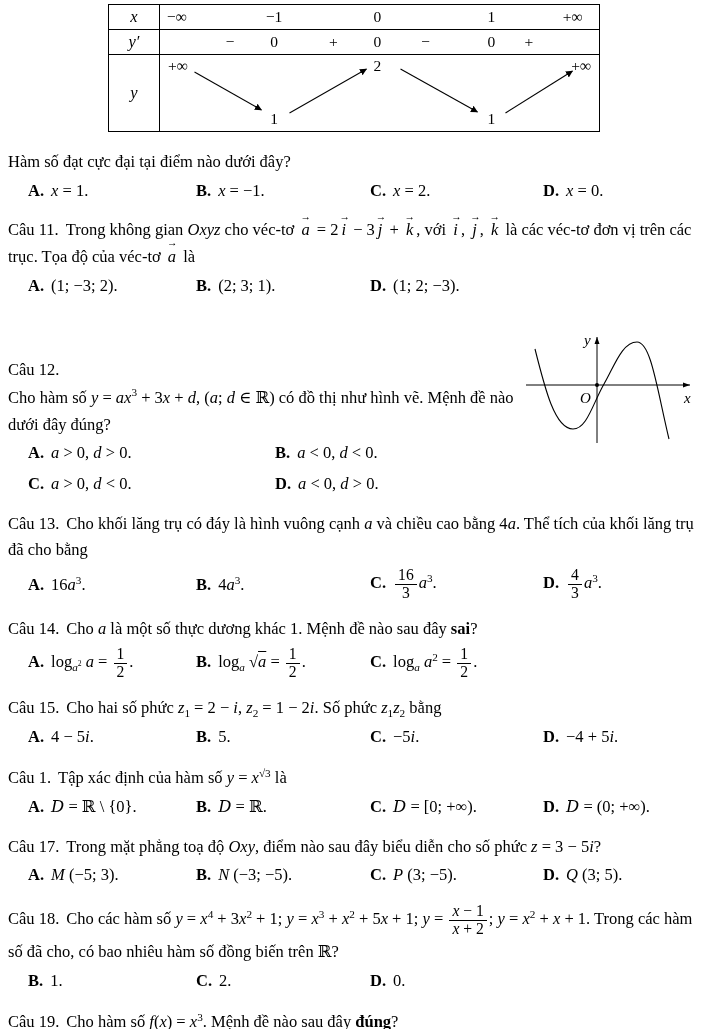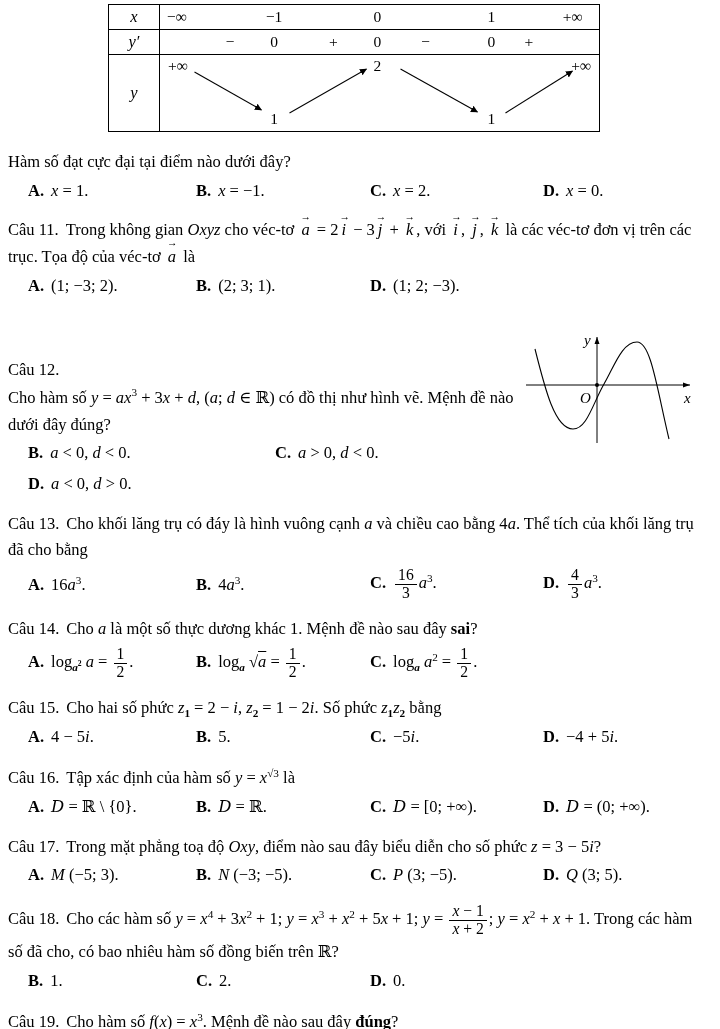--- a/index.html
+++ b/index.html
@@ -40,21 +40,21 @@
   
   .frac{display:inline-flex;flex-direction:column;vertical-align:middle;text-align:center;line-height:1.08;font-size:0.95em;margin:1px 2px;}
   .frac .num{display:block;padding:0 3px;}
   .frac .den{display:block;border-top:1px solid #000;padding:0 3px;}
   .ovl{text-decoration:overline;}
   .vec{font-style:italic;position:relative;display:inline-block;padding:0 2px;margin:0 1px;}
   .vec::before{content:"\2192";position:absolute;left:0;right:0;top:-0.85em;font-size:0.62em;font-style:normal;text-align:center;}
   .intg{font-size:1.85em;vertical-align:middle;line-height:0.8;margin-right:2px;}
   .scrD{font-style:italic;font-family:"DejaVu Serif",serif;}
   sup{font-size:0.68em;}
-  sub{font-size:0.68em;font-weight:bold;}
+  sub{font-size:0.68em;}
 
   
   .q12wrap{display:flex;}
   .q12left{flex:1;min-width:0;margin-top:44px;}
   .q12right{width:192px;padding-top:14px;}
 </style>
 </head>
 <body>
 
 <div class="page">
@@ -122,20 +122,21 @@
       <div class="opt"><span class="ol">B.</span><span>(2; 3; 1).</span></div>
       <div class="opt"><span class="ol">D.</span><span>(1; 2; −3).</span></div>
     </div>
   </div>
 
   <div class="q q12wrap">
     <div class="q12left">
       <div><span class="qnum">Câu 12.</span></div>
       <div>Cho hàm số <i>y</i> = <i>ax</i><sup>3</sup> + 3<i>x</i> + <i>d</i>, (<i>a</i>; <i>d</i> ∈ ℝ) có đồ thị như hình vẽ. Mệnh đề nào dưới đây đúng?</div>
       <div class="opts cols2">
+        <div class="opt"><span class="ol">A.</span><span><i>a</i> &gt; 0, <i>d</i> &gt; 0.</span></div>
         <div class="opt"><span class="ol">B.</span><span><i>a</i> &lt; 0, <i>d</i> &lt; 0.</span></div>
         <div class="opt"><span class="ol">C.</span><span><i>a</i> &gt; 0, <i>d</i> &lt; 0.</span></div>
         <div class="opt"><span class="ol">D.</span><span><i>a</i> &lt; 0, <i>d</i> &gt; 0.</span></div>
       </div>
     </div>
     <div class="q12right">
       <svg width="182" height="124" viewBox="0 0 182 124">
 
         <line x1="8" y1="58" x2="172" y2="58" stroke="#000" stroke-width="1"></line>
         <path d="M172,58 L165,55.5 L165,60.5 Z" fill="#000"></path>
@@ -190,21 +191,21 @@
     <div><span class="qnum">Câu 15.</span><span>Cho hai số phức <i>z</i><sub>1</sub> = 2 − <i>i</i>, <i>z</i><sub>2</sub> = 1 − 2<i>i</i>. Số phức <i>z</i><sub>1</sub><i>z</i><sub>2</sub> bằng</span></div>
     <div class="opts cols4">
       <div class="opt"><span class="ol">A.</span><span>4 − 5<i>i</i>.</span></div>
       <div class="opt"><span class="ol">B.</span><span>5.</span></div>
       <div class="opt"><span class="ol">C.</span><span>−5<i>i</i>.</span></div>
       <div class="opt"><span class="ol">D.</span><span>−4 + 5<i>i</i>.</span></div>
     </div>
   </div>
 
   <div class="q">
-    <div><span class="qnum">Câu 16.</span><span>Tập xác định của hàm số <i>y</i> = <i>x</i><sup>√3</sup> là</span></div>
+    <div><span class="qnum">Câu 1.</span><span>Tập xác định của hàm số <i>y</i> = <i>x</i><sup>√3</sup> là</span></div>
     <div class="opts cols4">
       <div class="opt"><span class="ol">A.</span><span><span class="scrD">D</span> = ℝ \ {0}.</span></div>
       <div class="opt"><span class="ol">B.</span><span><span class="scrD">D</span> = ℝ.</span></div>
       <div class="opt"><span class="ol">C.</span><span><span class="scrD">D</span> = [0; +∞).</span></div>
       <div class="opt"><span class="ol">D.</span><span><span class="scrD">D</span> = (0; +∞).</span></div>
     </div>
   </div>
 
   <div class="q">
     <div><span class="qnum">Câu 17.</span><span>Trong mặt phẳng toạ độ <i>Oxy</i>, điểm nào sau đây biểu diễn cho số phức <i>z</i> = 3 − 5<i>i</i>?</span></div>

